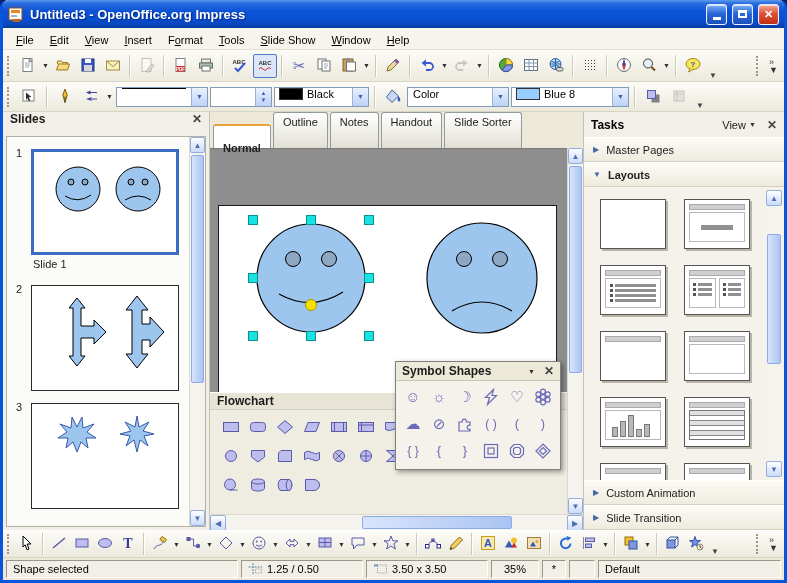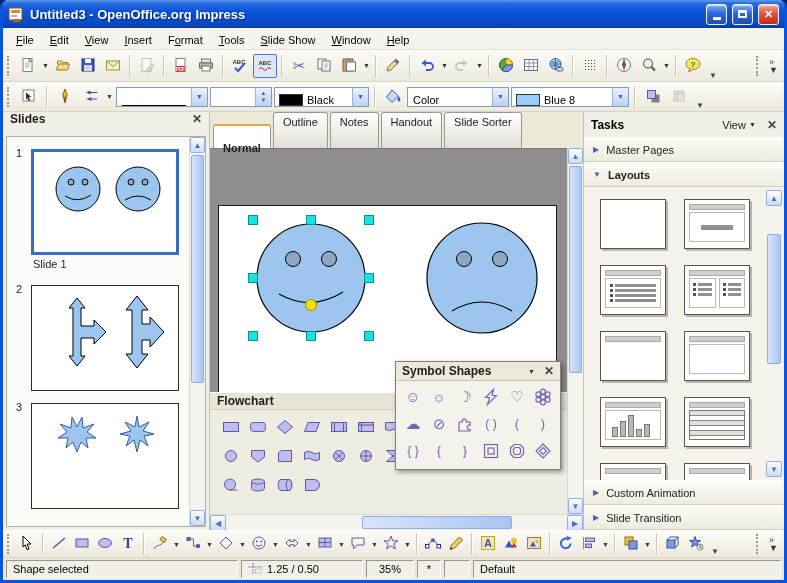--- a/index.html
+++ b/index.html
@@ -25,21 +25,21 @@
   .tbtn{width:24px;height:24px;display:flex;align-items:center;justify-content:center;border:1px solid transparent;border-radius:2px;flex:0 0 24px}
   .tb-draw .tbtn{width:22px;height:22px;flex-basis:22px}
   .tbtn.active{border-color:#4d78c8;background:#dde6f7}
   .tbtn.disabled{opacity:.45;filter:grayscale(1)}
   .dd{width:9px;display:flex;align-items:center;justify-content:center;font-size:7px;color:#333;height:24px}
   .tsep{width:1px;height:22px;background:#cdc9ba;border-right:1px solid #fff;margin:0 3px;flex:0 0 2px}
   .tb-opt{font-size:8px;color:#444;padding:0 3px;align-self:flex-end}
   .tb-spacer{flex:1}
   .tb-more{display:flex;flex-direction:column;align-items:center;font-size:9px;line-height:8px;color:#333;padding:0 4px}
   
-  .xsel{height:20px;background:#fff;border:1px solid #7f9db9;display:flex;align-items:flex-end;font-size:11px;overflow:hidden}
+  .xsel{height:20px;background:#fff;border:1px solid #7f9db9;display:flex;align-items:flex-start;font-size:11px;overflow:hidden}
   .sel-dd{width:16px;height:100%;margin-left:auto;background:linear-gradient(180deg,#eaf1fd,#bdd2f7);border-left:1px solid #9ab2d8;color:#3a62b0;font-size:7px;display:flex;align-items:center;justify-content:center;flex:0 0 16px}
   .swatch{width:24px;height:12px;border:1px solid #333;margin:0 4px;flex:0 0 24px}
   .line-sample{flex:1;height:0;border-top:1px solid #000;margin:0 5px}
   .spin-btns{margin-left:auto;width:16px;height:100%;background:linear-gradient(180deg,#eaf1fd,#bdd2f7);border-left:1px solid #9ab2d8;color:#3a62b0;font-size:6px;display:flex;flex-direction:column;align-items:center;justify-content:center;line-height:7px}
   
   .main{flex:1;display:flex;min-height:0}
   .panel-head{flex:0 0 24px;height:24px;display:flex;align-items:flex-start;padding:0 7px;font-weight:bold;font-size:12px;color:#1c1c1c}
   .panel-close{margin-left:8px;font-weight:bold;color:#444;font-size:12px}
   
   .slides-panel{flex:0 0 207px;width:207px;background:#f1efe8;border-right:1px solid #c4c0b4;display:flex;flex-direction:column}
@@ -932,20 +932,27 @@
     <div class="stcell" style="width:232px">
         <span>Shape selected</span>
       </div>
     <div class="stcell" style="width:122px">
         <span><svg width="15" height="13" viewBox="0 0 15 13">
             <path d="M5,1 V12 M0.5,5 H14" stroke="#6080a8" stroke-dasharray="2,1"></path>
             <rect x="7.5" y="7" width="6" height="4" fill="none" stroke="#999" stroke-dasharray="1,1"></rect>
           </svg></span>
         <span>1.25 / 0.50</span>
       </div>
+    <div class="stcell" style="width:122px">
+        <span><svg width="15" height="13" viewBox="0 0 15 13">
+            <rect x="4.5" y="3" width="9" height="8" fill="none" stroke="#999" stroke-dasharray="1,1"></rect>
+            <path d="M1,5 l2,-2 2,2 M1,3 h4" stroke="#6080a8" fill="none"></path>
+          </svg></span>
+        <span>3.50 x 3.50</span>
+      </div>
     <div class="stcell" style="width:48px;justify-content:center">
         <span>35%</span>
       </div>
     <div class="stcell" style="width:24px;justify-content:center">
         <span>*</span>
       </div>
     <div class="stcell" style="width:26px">
         <span></span>
       </div>
     <div class="stcell" style="flex:1">

